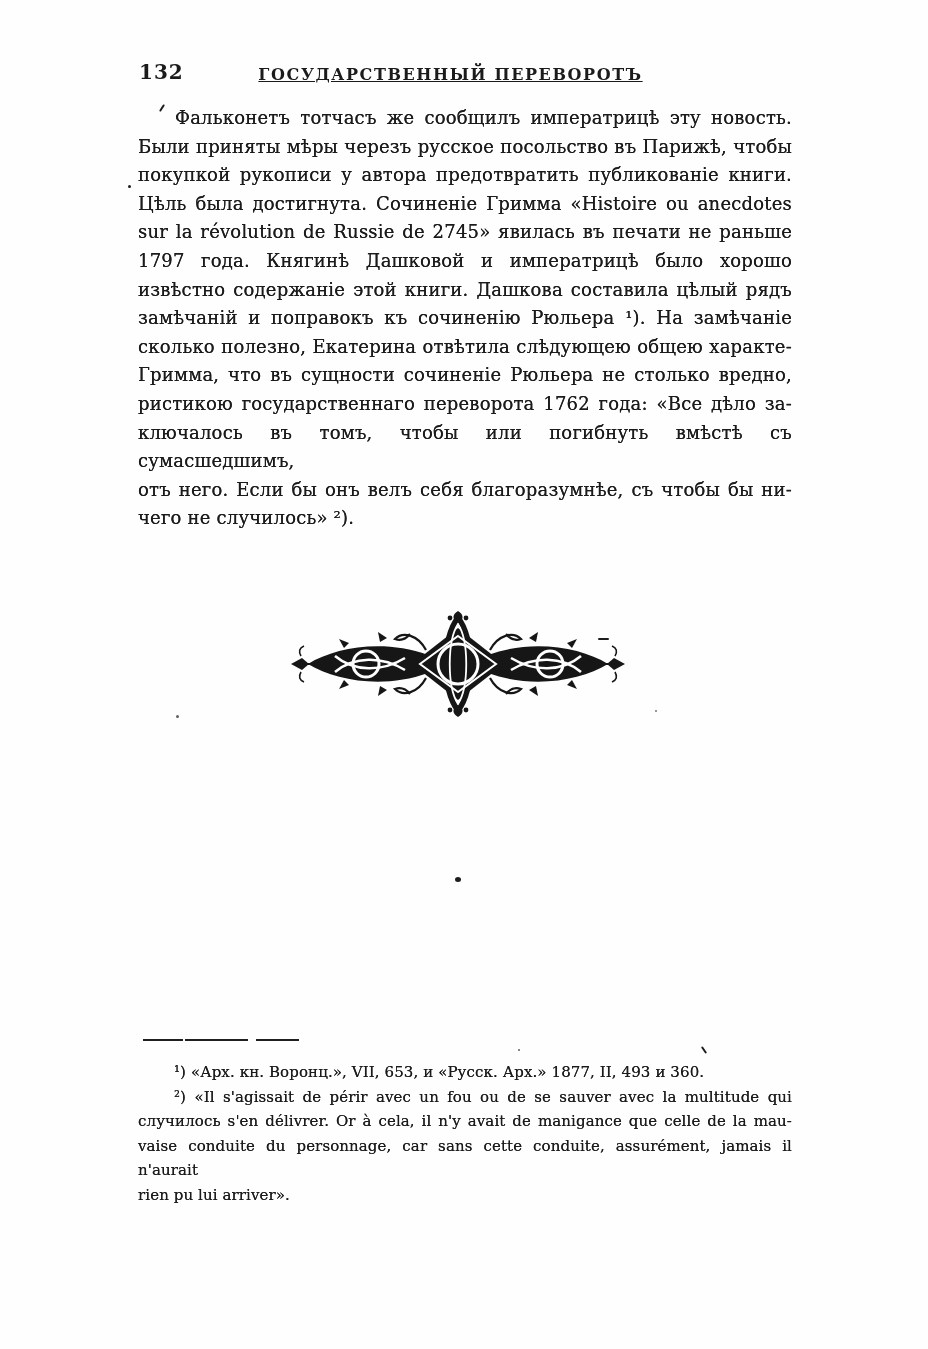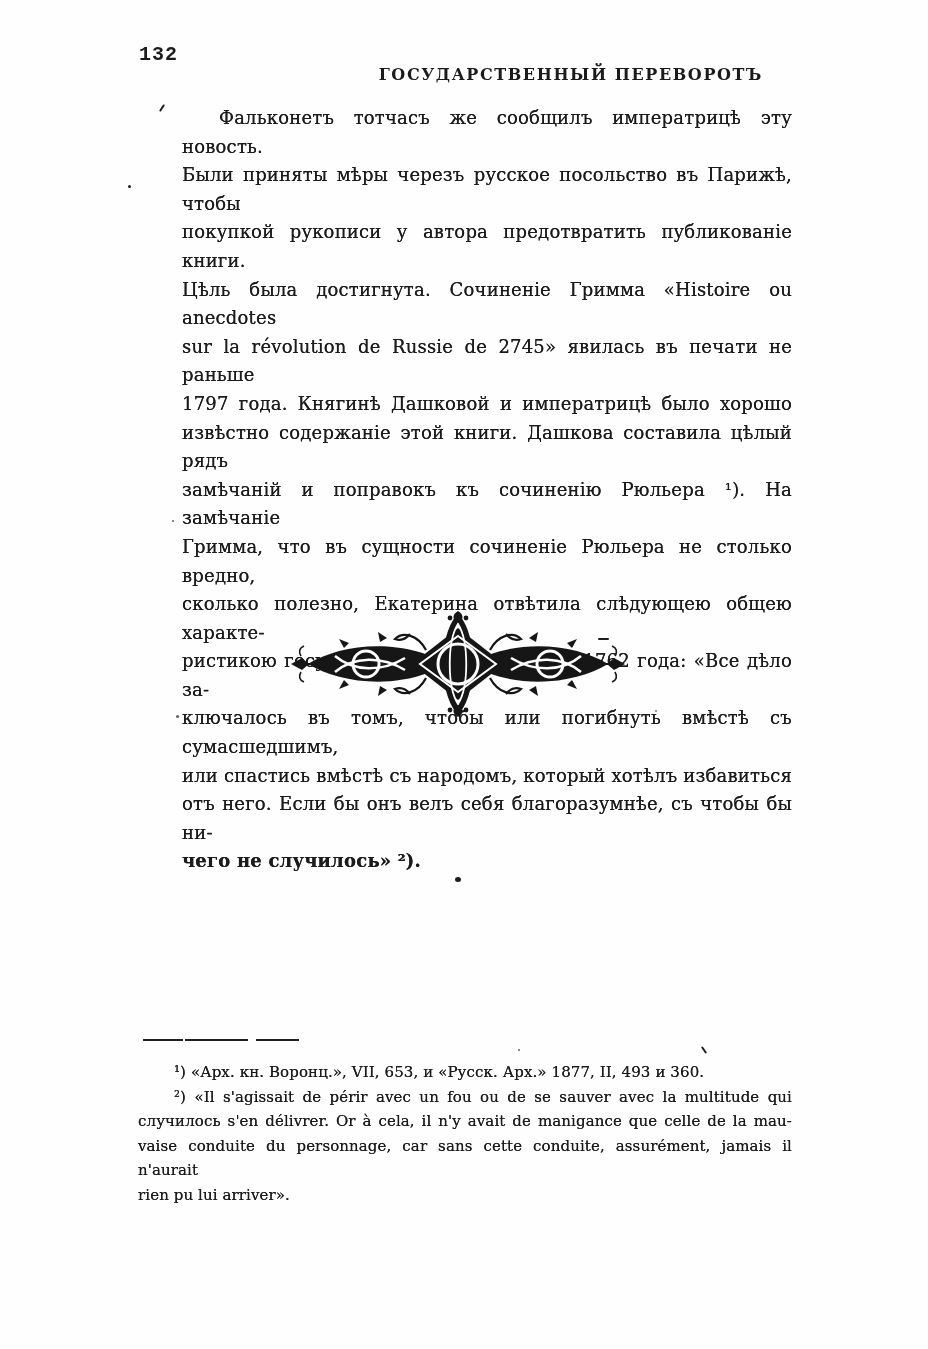--- a/index.html
+++ b/index.html
@@ -2,36 +2,35 @@
 <html><head>
 <meta charset="utf-8">
 <style>
   html,body{margin:0;padding:0;background:#e8e8e8;}
   .page{
     position:relative;width:928px;height:1349px;background:#fefefe;
     font-family:"DejaVu Serif",serif;color:#1b1b1b;overflow:hidden;
     margin:0 auto;
   }
   .pagenum{
-    position:absolute;left:139px;top:43px;font-size:20px;font-weight:700;
+    position:absolute;left:139px;top:60px;font-size:20px;font-weight:700;
     letter-spacing:1px;
-    font-family:Liberation Mono, monospace;
   }
   .rtitle{
-    position:absolute;left:138px;top:65px;width:625px;text-align:right;
-    font-size:16px;font-weight:700;letter-spacing:1.6px;white-space:nowrap;
+    position:absolute;left:138px;top:65px;width:625px;text-align:center;
+    font-size:16px;font-weight:700;letter-spacing:1.6px;white-space:nowrap;text-decoration:underline;
   }
   .body-text{
     position:absolute;left:138px;top:104px;width:654px;
     font-size:18px;line-height:28.6px;letter-spacing:.2px;
     text-shadow:0 0 .55px rgba(0,0,0,.85);
   }
-  .tl{text-align:justify;text-align-last:justify;margin-left:44px;}
+  .tl{text-align:justify;text-align-last:justify;}
   .tl.first{text-indent:37px;}
-  .tl.last{text-align:center;text-align-last:left;font-weight:bold;}
+  .tl.last{text-align:center;text-align-last:left;}
   .ornament{position:absolute;left:288px;top:609px;width:340px;height:110px;}
   .fn-rule-seg{position:absolute;top:1039px;height:2px;background:#202020;}
   .footnotes{
     position:absolute;left:138px;top:1060px;width:654px;
     font-size:15px;line-height:24.6px;letter-spacing:.1px;
     text-shadow:0 0 .45px rgba(0,0,0,.8);
   }
   .fnl{text-align:justify;text-align-last:justify;}
   .fnl.noj{text-align:left;text-align-last:left;}
   .fnl.ind{text-indent:36px;}
@@ -48,25 +47,24 @@
 
   <div class="body-text">
     <div class="tl first">Фальконетъ тотчасъ же сообщилъ императрицѣ эту новость.</div>
     <div class="tl">Были приняты мѣры черезъ русское посольство въ Парижѣ, чтобы</div>
     <div class="tl">покупкой рукописи у автора предотвратить публикованіе книги.</div>
     <div class="tl">Цѣль была достигнута. Сочиненіе Гримма «Histoire ou anecdotes</div>
     <div class="tl">sur la révolution de Russie de 2745» явилась въ печати не раньше</div>
     <div class="tl">1797 года. Княгинѣ Дашковой и императрицѣ было хорошо</div>
     <div class="tl">извѣстно содержаніе этой книги. Дашкова составила цѣлый рядъ</div>
     <div class="tl">замѣчаній и поправокъ къ сочиненію Рюльера ¹). На замѣчаніе</div>
+    <div class="tl">сколько полезно, Екатерина отвѣтила слѣдующею общею характе-</div>
     <div class="tl">Гримма, что въ сущности сочиненіе Рюльера не столько вредно,</div>
-    <div class="tl">сколько полезно, Екатерина отвѣтила слѣдующею общею характе-</div>
     <div class="tl">ристикою государственнаго переворота 1762 года: «Все дѣло за-</div>
     <div class="tl">ключалось въ томъ, чтобы или погибнуть вмѣстѣ съ сумасшедшимъ,</div>
-    <div class="tl">или спастись вмѣстѣ съ народомъ, который хотѣлъ избавиться</div>
     <div class="tl">отъ него. Если бы онъ велъ себя благоразумнѣе, съ чтобы бы ни-</div>
     <div class="tl last">чего не случилось» ²).</div>
   </div>
 
   <svg class="ornament" viewBox="0 0 340 110" aria-hidden="true">
     <defs>
       <g id="arm">
         <path d="M3 55 l11 -6 l7 6 l-7 6 Z" fill="#161616"></path>
         <path d="M13 47 q-4 -7 3 -10 M13 63 q-4 7 3 10" stroke="#161616" stroke-width="1.6" fill="none"></path>
         <path d="M20 55 C 48 38, 96 30, 140 46 C 124 51, 124 59, 140 64 C 96 80, 48 72, 20 55 Z" fill="#161616"></path>

